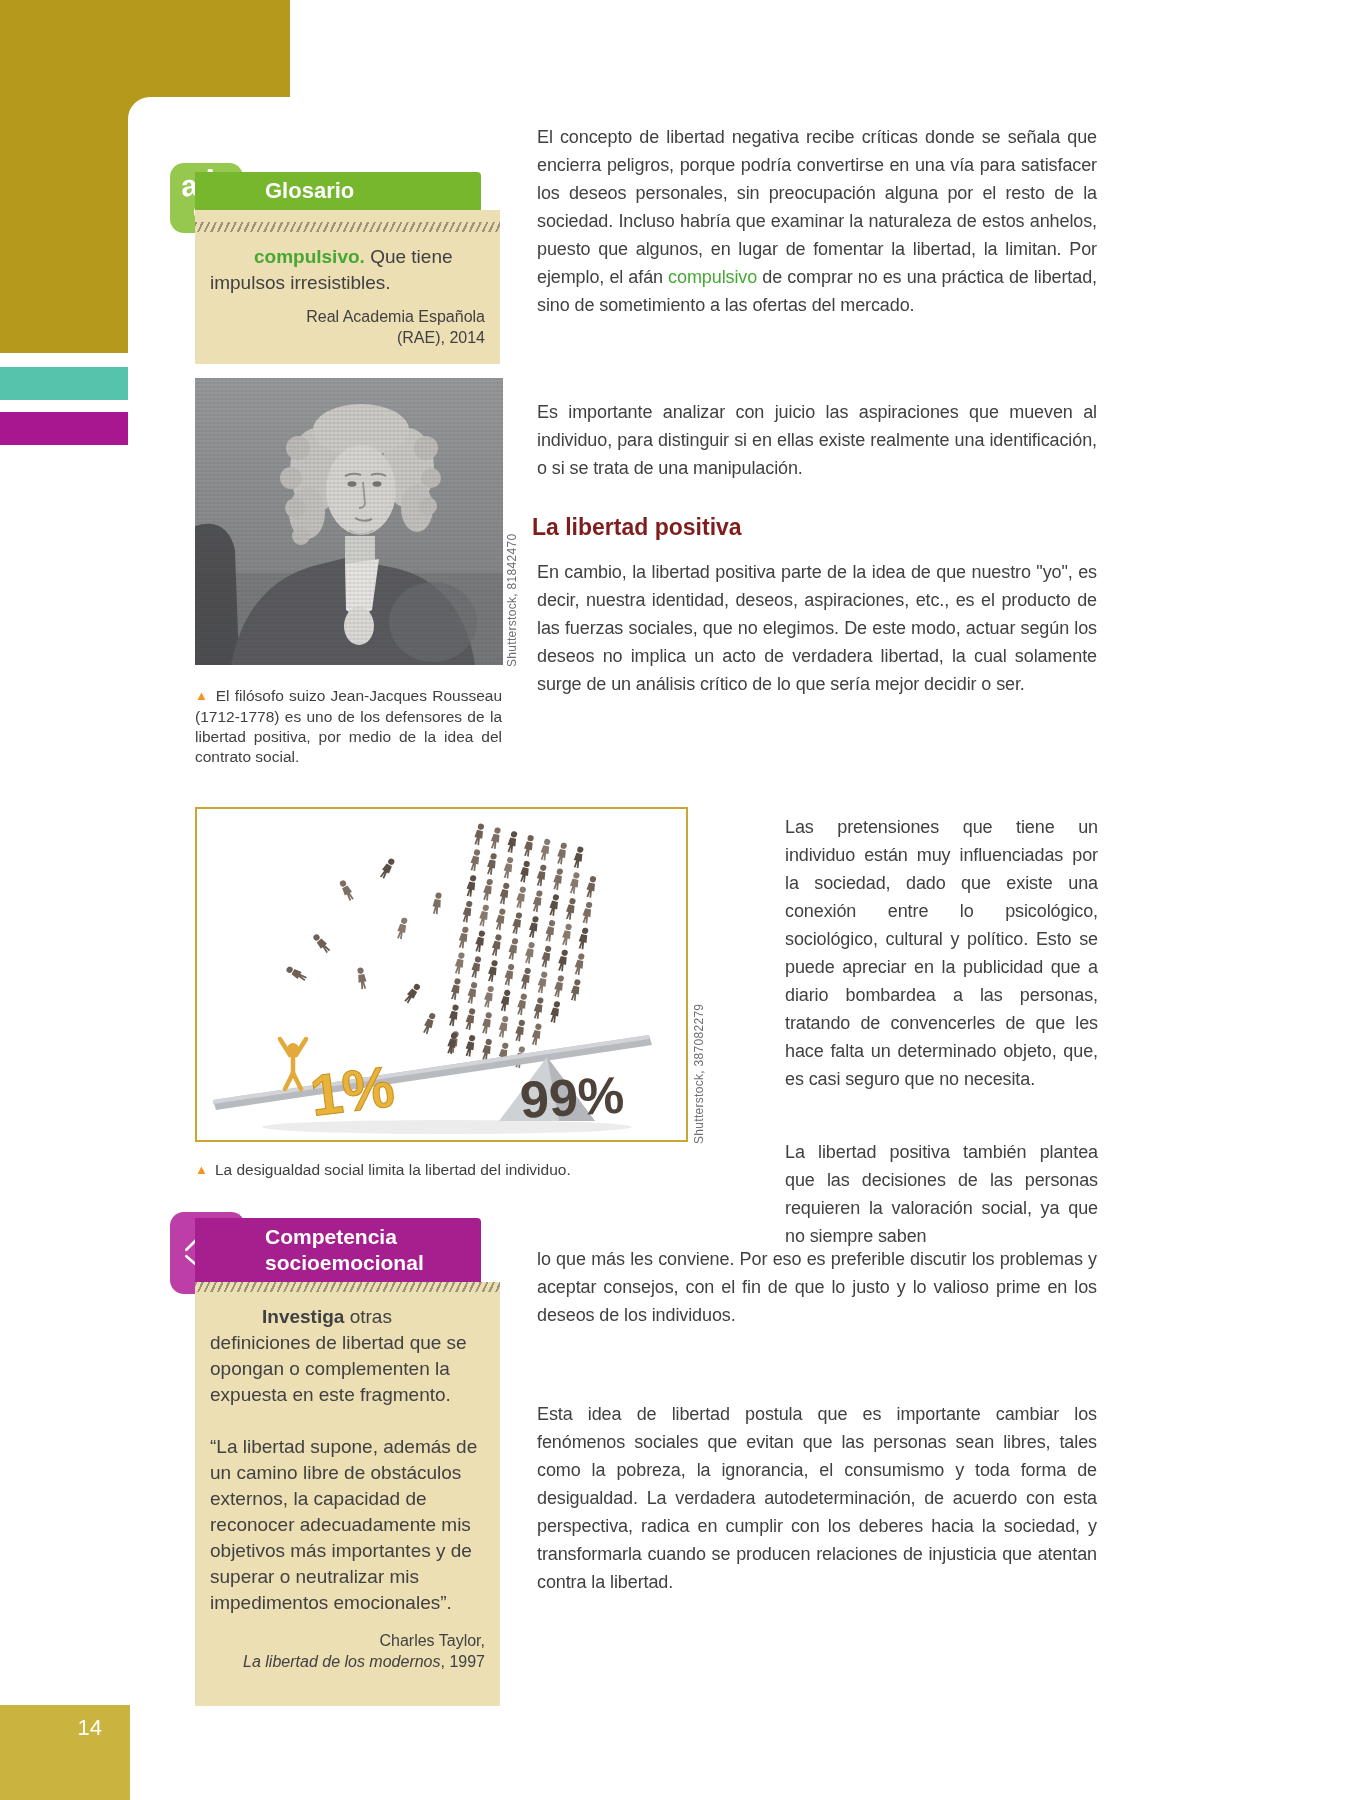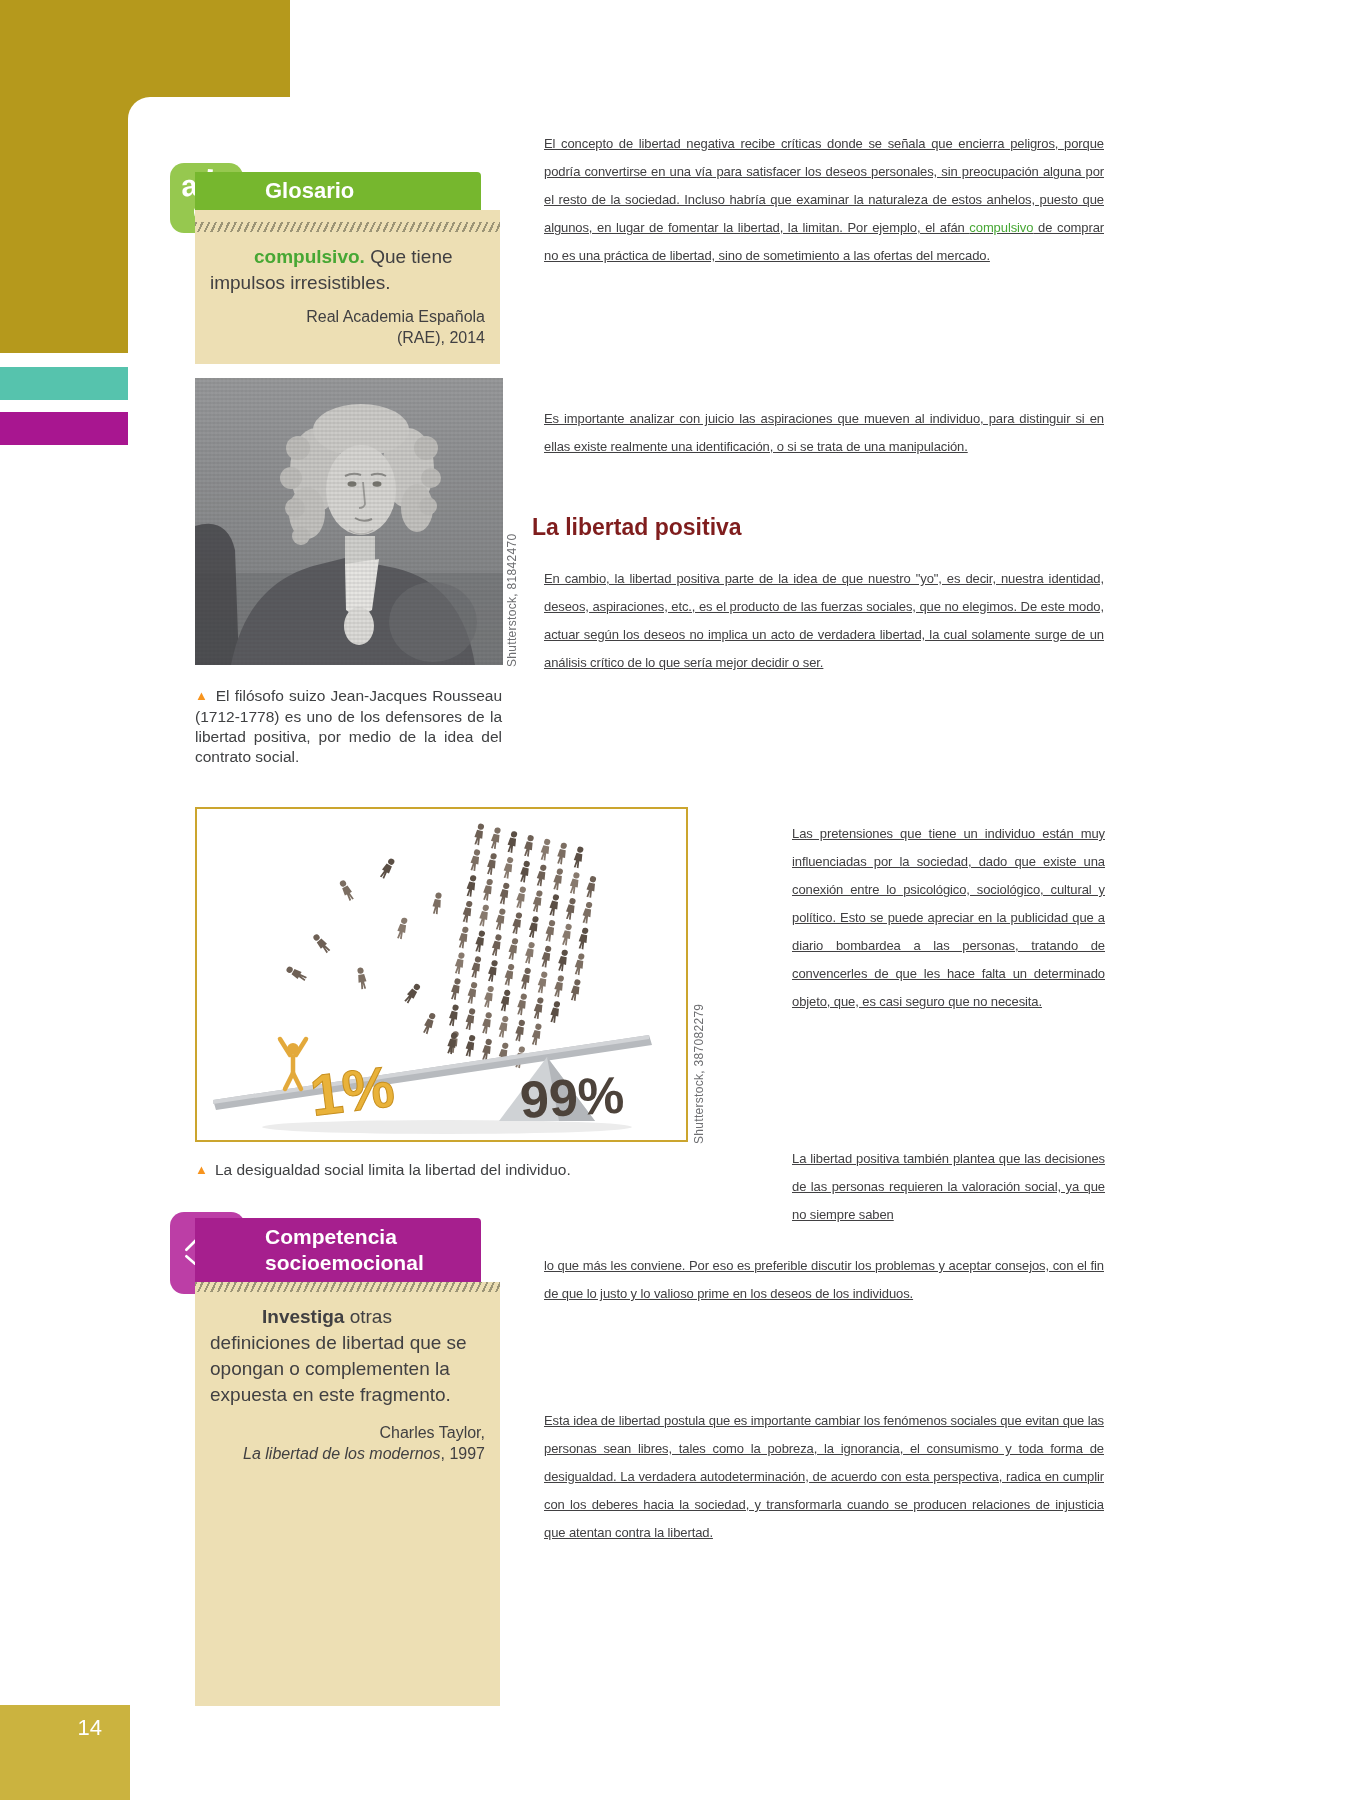--- a/index.html
+++ b/index.html
@@ -10,22 +10,22 @@
   .gold-v{position:absolute;left:0;top:0;width:128px;height:353px;background:#B5991C;}
   .gold-h{position:absolute;left:0;top:0;width:290px;height:97px;background:#B5991C;}
   .gold-fillet{position:absolute;left:128px;top:97px;width:22px;height:22px;background:#B5991C;}
   .gold-fillet-mask{position:absolute;left:128px;top:97px;width:22px;height:22px;background:#fff;border-top-left-radius:22px;}
   .teal-bar{position:absolute;left:0;top:367px;width:128px;height:33px;background:#56C3AD;}
   .magenta-bar{position:absolute;left:0;top:412px;width:128px;height:33px;background:#A81690;}
   .gold-bottom{position:absolute;left:0;top:1705px;width:130px;height:95px;background:#CBB33F;
                color:#fff;font-size:22px;text-align:right;box-sizing:border-box;padding:10px 28px 0 0;}
 
   
-  .body-p{position:absolute;margin:12px;text-align:justify;font-size:13px;line-height:28px;
-          color:#414042;letter-spacing:-0.1px;text-decoration:underline;}
+  .body-p{position:absolute;margin:5px;text-align:justify;font-size:18px;line-height:28px;
+          color:#414042;letter-spacing:-0.1px;}
   .pos-p1{left:532px;top:118px;width:560px;}
   .pos-p2{left:532px;top:393px;width:560px;}
   .pos-p3{left:532px;top:553px;width:560px;}
   .pos-p4{left:780px;top:808px;width:313px;}
   .pos-p5a{left:780px;top:1133px;width:313px;}
   .pos-p5b{left:532px;top:1240px;width:560px;}
   .pos-p6{left:532px;top:1395px;width:560px;}
   .section-heading{position:absolute;left:532px;top:514px;margin:0;font-size:23px;font-weight:bold;color:#7f1d1d;}
   .green-term{color:#47A734;}
 
@@ -300,20 +300,21 @@
         </g>
       </svg>
     </div>
     <div class="box-header c-header">
       <span>Competencia</span><br>
       <span>socioemocional</span>
     </div>
     <div class="c-body">
       <div class="hatch"></div>
       <p class="c-intro"><b>Investiga</b><span> otras definiciones de libertad que se opongan o complementen la expuesta en este fragmento.</span></p>
+      <p class="c-quote">“La libertad supone, además de un camino libre de obstáculos externos, la capacidad de reconocer adecuadamente mis objetivos más importantes y de superar o neutralizar mis impedimentos emocionales”.</p>
       <p class="c-attrib">
         <span>Charles Taylor,</span><br>
         <i>La libertad de los modernos</i><span>, 1997</span>
       </p>
     </div>
   </div>
 
   <p class="body-p pos-p1"><span>El concepto de libertad negativa recibe críticas donde se señala que encierra peligros, porque podría convertirse en una vía para satisfacer los deseos personales, sin preocupación alguna por el resto de la sociedad. Incluso habría que examinar la naturaleza de estos anhelos, puesto que algunos, en lugar de fomentar la libertad, la limitan. Por ejemplo, el afán </span><span class="green-term">compulsivo</span><span> de comprar no es una práctica de libertad, sino de sometimiento a las ofertas del mercado.</span></p>
 
   <p class="body-p pos-p2">Es importante analizar con juicio las aspiraciones que mueven al individuo, para distinguir si en ellas existe realmente una identificación, o si se trata de una manipulación.</p>

